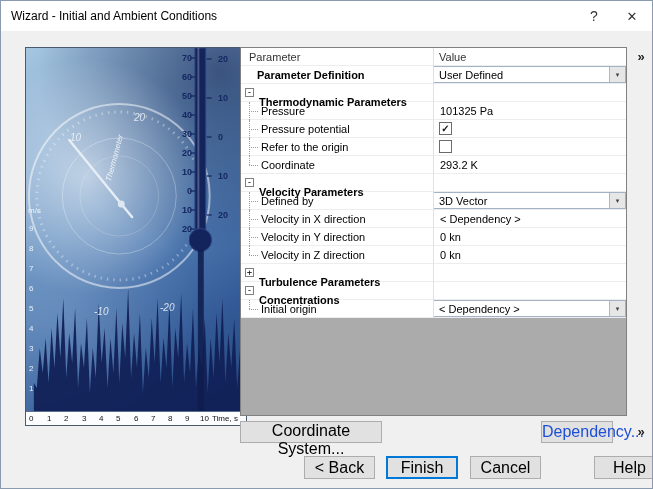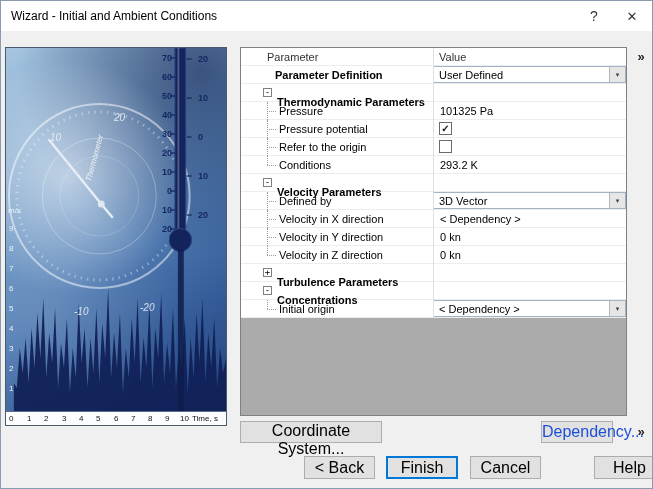--- a/index.html
+++ b/index.html
@@ -12,21 +12,21 @@
   
   .titlebar { position:absolute; left:0; top:0; right:0; height:30px; background:#ffffff; display:flex; align-items:center; }
   .title { margin-left:10px; font-size:12px; color:#000; }
   .tb-btn { position:absolute; top:0; width:32px; height:30px; border:none; background:transparent;
             display:flex; align-items:center; justify-content:center; font-size:14px; color:#333;
             font-family:inherit; }
   .help-btn { right:42px; }
   .close-btn { right:4px; font-size:13px; }
   
   .preview {
-    position:absolute; left:4px; top:46px; width:222px; height:379px;
+    position:absolute; left:24px; top:46px; width:222px; height:379px;
     border:1px solid #4a5a6e; overflow:hidden;
     background:
       radial-gradient(circle at 28% 34%, rgba(255,255,255,0.55), rgba(255,255,255,0) 40%),
       radial-gradient(circle at 88% 6%, rgba(8,22,66,0.55), rgba(8,22,66,0) 45%),
       radial-gradient(circle at 20% 72%, rgba(210,228,244,0.18), rgba(210,228,244,0) 40%),
       linear-gradient(145deg, #a6c6e0 0%, #86abd0 22%, #6590c0 40%, #4a74ac 58%, #335a96 76%, #22427b 100%);
   }
   .photo-svg { position:absolute; left:0; top:0; width:100%; height:100%; }
   .thermo-num { position:absolute; left:144px; width:22px; text-align:right; font-size:9px; color:#142862; font-weight:bold; }
   .thermo-num-r { position:absolute; left:192px; width:22px; text-align:left; font-size:9px; color:#142862; font-weight:bold; }
@@ -35,21 +35,21 @@
                   color:rgba(255,255,255,0.8); transform:rotate(-75deg); transform-origin:left top; }
   .yaxis-unit { position:absolute; left:2px; top:158px; font-size:8px; color:#eaf2fa; }
   .ytick { position:absolute; left:3px; font-size:8px; color:#eaf2fa; }
   .xaxis { position:absolute; left:0; right:0; bottom:0; height:14px; background:#fbfdfe; border-top:1px solid #5d6e8c; }
   .xtick { position:absolute; top:2px; font-size:8px; color:#111; }
   .xaxis-label { position:absolute; top:2px; left:186px; font-size:8px; color:#111; }
   
   .grid { position:absolute; left:239px; top:46px; width:387px; height:369px; border:1px solid #808080; background:#ababab; }
   .grid-rows { position:absolute; left:0; top:0; right:0; height:270px; background:#ffffff; }
   .col-line { position:absolute; left:192px; top:0; height:270px; border-left:1px solid #e0e0e0; pointer-events:none; }
-  .grow { position:relative; height:18px; border-bottom:1px solid #ededed; display:flex; align-items:center; font-size:11px; color:#000;padding-left:18px; }
+  .grow { position:relative; height:18px; border-bottom:1px solid #ededed; display:flex; align-items:center; font-size:11px; color:#000; }
   .hdr { color:#333; }
   .hdr .c1 { margin-left:8px; }
   .hdr .c2 { position:absolute; left:198px; }
   .grp .lbl { font-weight:bold;margin-top:19px; }
   .expbox { flex:none; width:9px; height:9px; border:1px solid #7f7f7f; background:#fff; font-size:9px;
             line-height:7px; text-align:center; margin:0 5px 0 4px; color:#000;
             font-family:"DejaVu Sans Mono", monospace; }
   .bold0 { font-weight:bold; margin-left:16px; }
   .tree { flex:none; width:15px; height:18px; position:relative; margin-left:5px; }
   .tree::before { content:""; position:absolute; left:3px; top:0; height:100%; border-left:1px dotted #9b9b9b; }
@@ -219,21 +219,21 @@
       </div>
 
       <div class="grow">
         <span class="tree"></span>
         <span class="lbl">Refer to the origin</span>
         <span class="cb"></span>
       </div>
 
       <div class="grow">
         <span class="tree last"></span>
-        <span class="lbl">Conditions</span>
+        <span class="lbl">Coordinate</span>
         <span class="val">293.2 K</span>
       </div>
 
       <div class="grow grp">
         <span class="expbox">-</span>
         <span class="lbl">Velocity Parameters</span>
       </div>
 
       <div class="grow">
         <span class="tree"></span>

